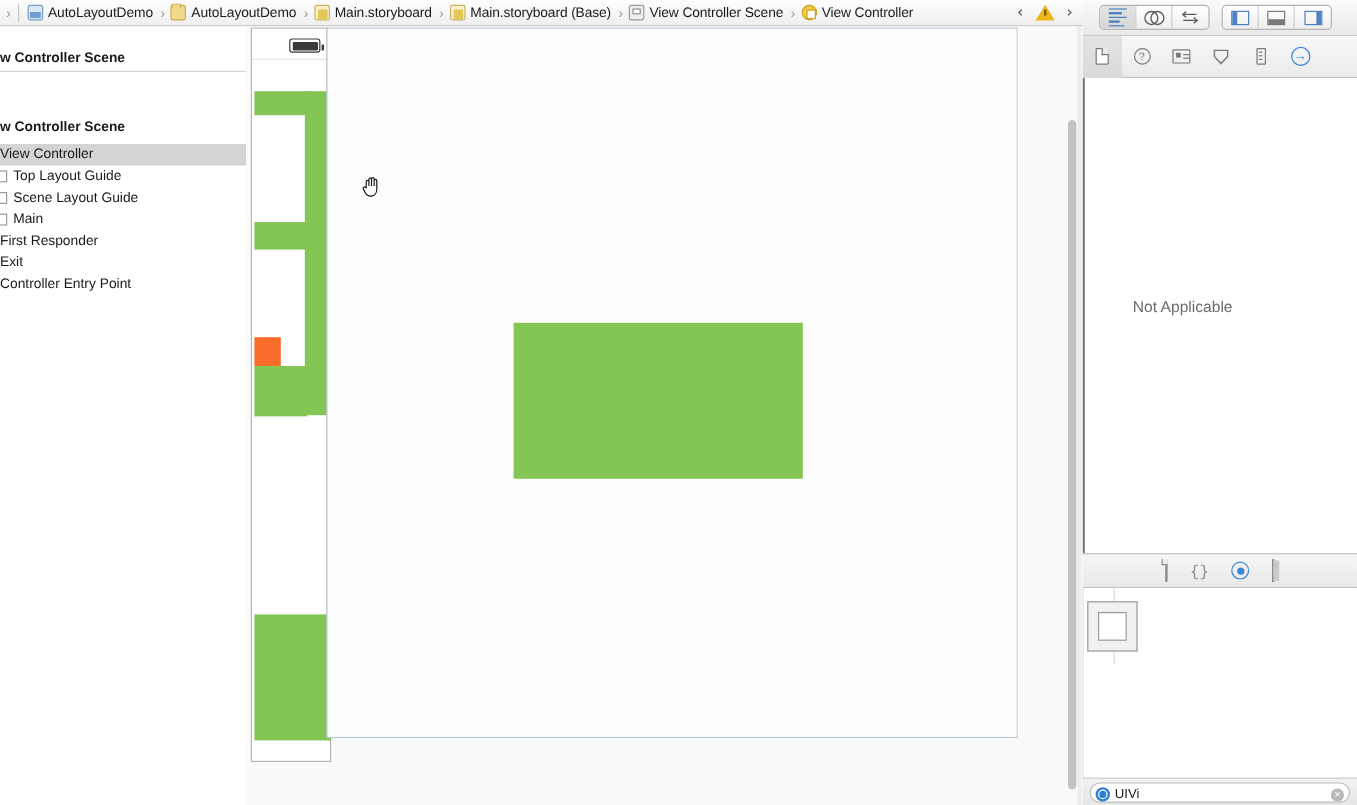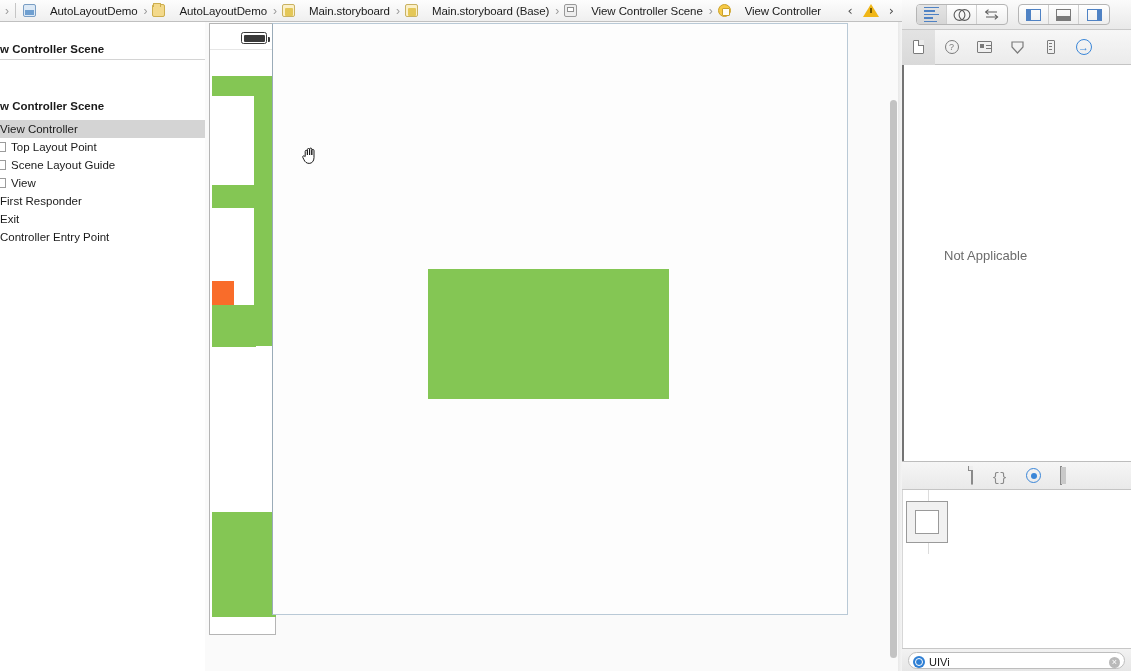--- a/index.html
+++ b/index.html
@@ -16,21 +16,21 @@
   .breadcrumb-bar {
     position: absolute; left: 0; top: 0; width: 902px; height: 22px;
     background: linear-gradient(#fdfdfd, #efefef);
     border-bottom: 1px solid #c0c0c0;
     display: flex; align-items: center;
     font-size: 11.5px; color: #1b1b1b;
     white-space: nowrap; overflow: hidden;
   }
   .crumb { display: flex; align-items: center; height: 22px; padding: 0 1px; }
   .crumb-sep { color: #9a9a9a; font-size: 12px; padding: 0 4px 0 5px; }
-  .crumb-label { padding-left: 14px; letter-spacing: -0.1px; }
+  .crumb-label { padding-left: 4px; letter-spacing: -0.1px; }
   .crumb-divider {
     width: 1px; height: 15px; background: #c6c6c6; margin: 0 6px 0 2px;
   }
 
   .ic { width: 13px; height: 13px; display: inline-block; position: relative; flex: none; }
   .ic-project { background: #dce9f6; border: 1px solid #7a9ec4; border-radius: 2px; }
   .ic-project:after {
     content: ""; position: absolute; left: 1px; right: 1px; bottom: 1px; height: 5px;
     background: #6f9fd0;
   }
@@ -425,29 +425,29 @@
     <div class="outline-hdr">w Controller Scene</div>
     <div style="height:19px;"></div>
     <div class="outline-hdr second">w Controller Scene</div>
     <div style="height:3px;"></div>
 
     <div class="out-row sel">
       <span>View Controller</span>
     </div>
     <div class="out-row">
       <span class="out-mini"></span>
-      <span>Top Layout Point</span>
+      <span>Top Layout Guide</span>
     </div>
     <div class="out-row">
       <span class="out-mini"></span>
       <span>Scene Layout Guide</span>
     </div>
     <div class="out-row">
       <span class="out-mini"></span>
-      <span>View</span>
+      <span>Main</span>
     </div>
     <div class="out-row">
       <span>First Responder</span>
     </div>
     <div class="out-row">
       <span>Exit</span>
     </div>
     <div class="out-row">
       <span>Controller Entry Point</span>
     </div>

